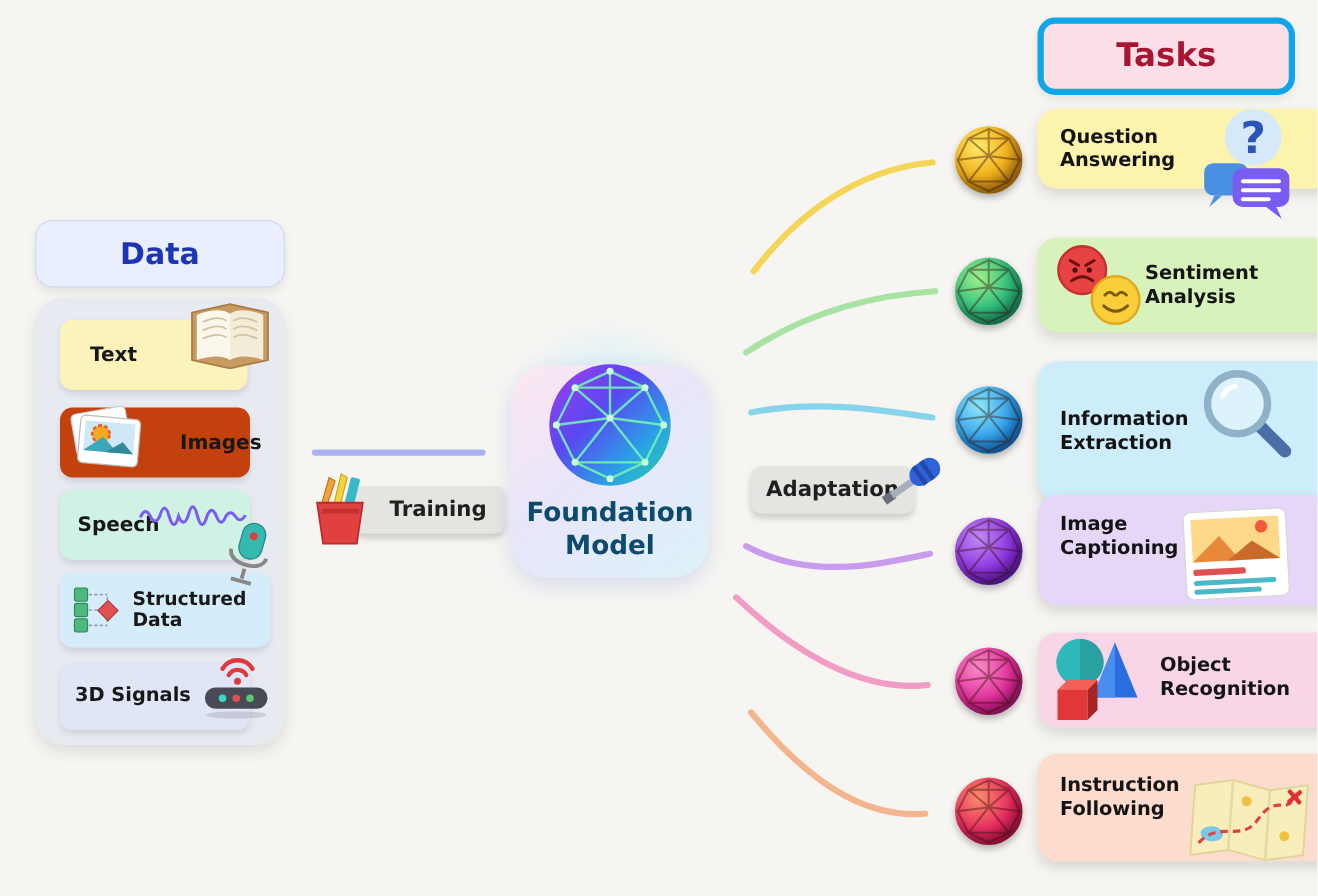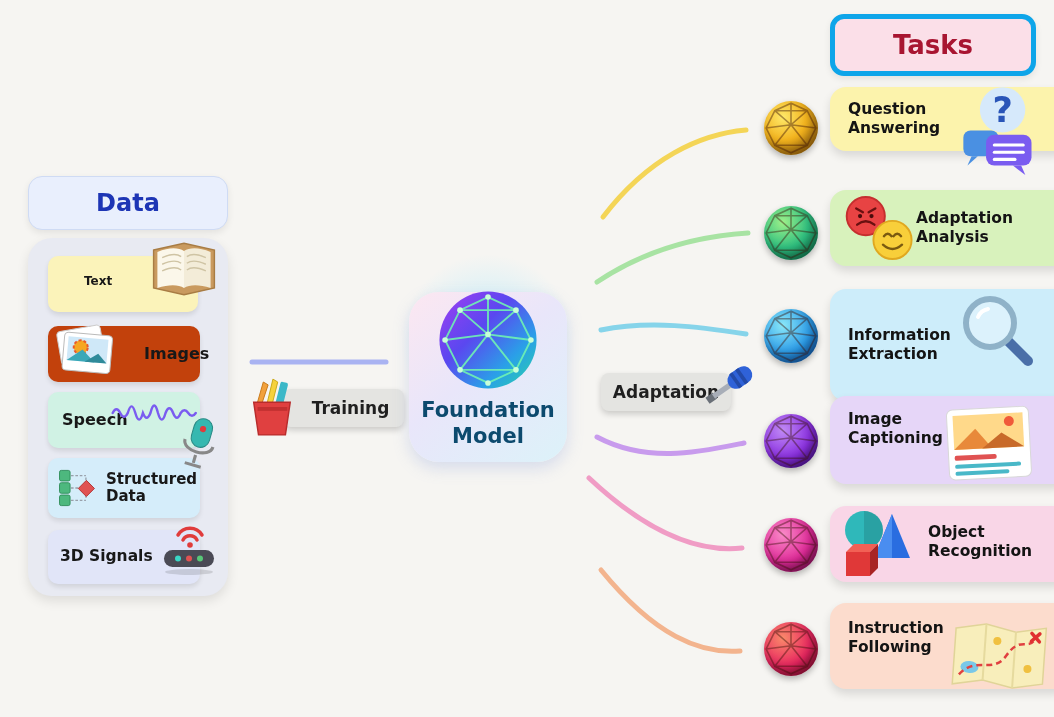--- a/index.html
+++ b/index.html
@@ -24,26 +24,26 @@
     position:absolute;left:28px;top:238px;width:200px;height:358px;z-index:2;
     background:#e8eaf2;border-radius:24px;box-shadow:0 5px 12px rgba(0,0,0,.10);
   }
   .data-row{
     position:absolute;border-radius:10px;box-shadow:0 3px 5px rgba(0,0,0,.10);
   }
   .data-row .lbl{
     position:absolute;color:#181818;font-weight:700;line-height:1.15;
   }
   .row-text{left:20px;top:18px;width:150px;height:56px;background:#fbf3ba;}
-  .row-text .lbl{left:36px;top:19px;font-size:12px;}
+  .row-text .lbl{left:24px;top:19px;font-size:16px;}
   .row-images{left:20px;top:88px;width:152px;height:56px;background:#c2410c;}
   .row-images .lbl{left:96px;top:19px;font-size:16px;}
   .row-speech{left:20px;top:154px;width:152px;height:56px;background:#d0f2e4;}
   .row-speech .lbl{left:14px;top:19px;font-size:16px;}
-  .row-structured{left:20px;top:220px;width:152px;height:60px;background:#d5edfa;}
+  .row-structured{left:20px;top:220px;width:168px;height:60px;background:#d5edfa;}
   .row-structured .lbl{left:58px;top:13px;width:90px;font-size:15px;}
   .row-3d{left:20px;top:292px;width:152px;height:54px;background:#e1e5f8;}
   .row-3d .lbl{left:12px;top:18px;font-size:15.5px;white-space:nowrap;}
   .icon-book{position:absolute;left:118px;top:0px;width:76px;height:62px;z-index:3;}
   .icon-photos{position:absolute;left:22px;top:78px;width:70px;height:66px;z-index:3;}
   .icon-wave{position:absolute;left:80px;top:158px;width:100px;height:34px;z-index:3;}
   .icon-mic{position:absolute;left:148px;top:176px;width:46px;height:58px;z-index:3;transform:rotate(16deg);}
   .icon-flow{position:absolute;left:28px;top:228px;width:44px;height:44px;z-index:3;}
   .icon-speaker{position:absolute;left:124px;top:278px;width:72px;height:62px;z-index:3;}
   
@@ -341,21 +341,21 @@
       <path d="M96 80 l4 9 -12 -9 Z" fill="#7a5cf0"></path>
       <g stroke="#ffffff" stroke-width="3" stroke-linecap="round">
         <line x1="70" y1="60" x2="98" y2="60"></line>
           <line x1="70" y1="67" x2="98" y2="67"></line>
           <line x1="70" y1="74" x2="90" y2="74"></line>
       </g>
     </svg>
   </div>
 
   <div class="task-box task-sentiment">
-    <span class="lbl">Adaptation Analysis</span>
+    <span class="lbl">Sentiment Analysis</span>
     <svg class="icon-faces" viewBox="0 0 88 76">
       <circle cx="27" cy="25" r="20" fill="#e84343" stroke="#c52f2f" stroke-width="2"></circle>
       <g stroke="#6a1010" stroke-width="2.5" stroke-linecap="round" fill="none">
         <line x1="17" y1="17" x2="24" y2="21"></line>
           <line x1="37" y1="17" x2="30" y2="21"></line>
         <path d="M18 34 Q27 27 36 34"></path>
       </g>
       <circle cx="21" cy="25" r="2.2" fill="#4a0c0c"></circle>
         <circle cx="33" cy="25" r="2.2" fill="#4a0c0c"></circle>
       <circle cx="55" cy="50" r="20" fill="#f8cf3a" stroke="#e0a820" stroke-width="2"></circle>

